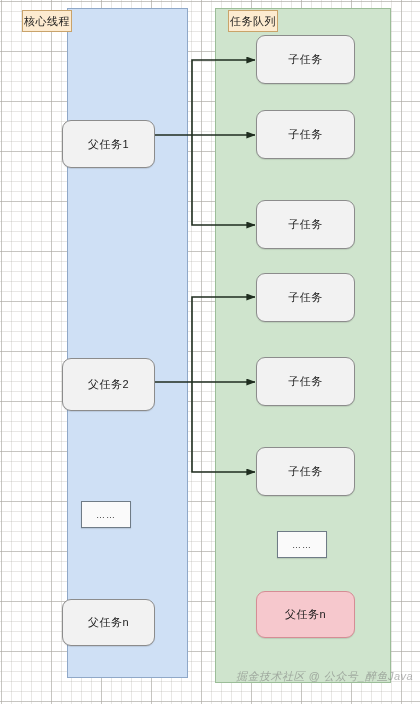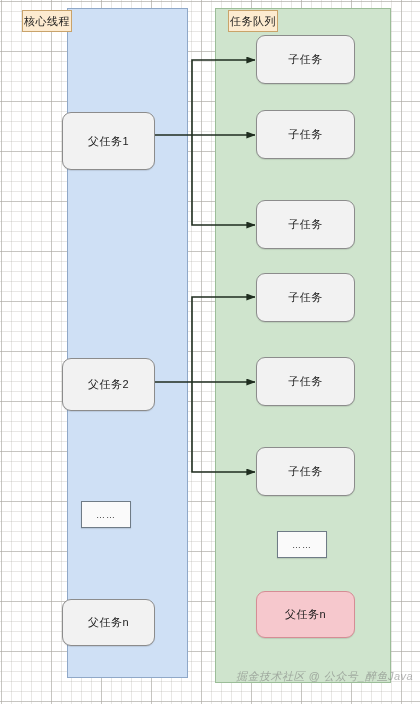--- a/index.html
+++ b/index.html
@@ -165,21 +165,21 @@
       <path d="M 192 135 L 192 225 L 255 225" fill="none" stroke="#1f2d1f" stroke-width="1.6" marker-end="url(#arrowhead)"></path>
     </g>
 
     <g>
       <path d="M 155 382 L 255 382" fill="none" stroke="#1f2d1f" stroke-width="1.6" marker-end="url(#arrowhead)"></path>
       <path d="M 192 382 L 192 297 L 255 297" fill="none" stroke="#1f2d1f" stroke-width="1.6" marker-end="url(#arrowhead)"></path>
       <path d="M 192 382 L 192 472 L 255 472" fill="none" stroke="#1f2d1f" stroke-width="1.6" marker-end="url(#arrowhead)"></path>
     </g>
   </svg>
 
-  <div class="node node-round" style="left:62px; top:112px; width:93px; height:58px;">父任务1</div>
+  <div class="node node-round" style="left:62px; top:120px; width:93px; height:48px;">父任务1</div>
 
   <div class="node node-round" style="left:62px; top:358px; width:93px; height:53px;">父任务2</div>
 
   <div class="node node-ellipsis" style="left:81px; top:501px; width:50px; height:27px;">……</div>
 
   <div class="node node-round" style="left:62px; top:599px; width:93px; height:47px;">父任务n</div>
 
   <div class="node node-round" style="left:256px; top:35px; width:99px; height:49px;">子任务</div>
 
   <div class="node node-round" style="left:256px; top:110px; width:99px; height:49px;">子任务</div>

